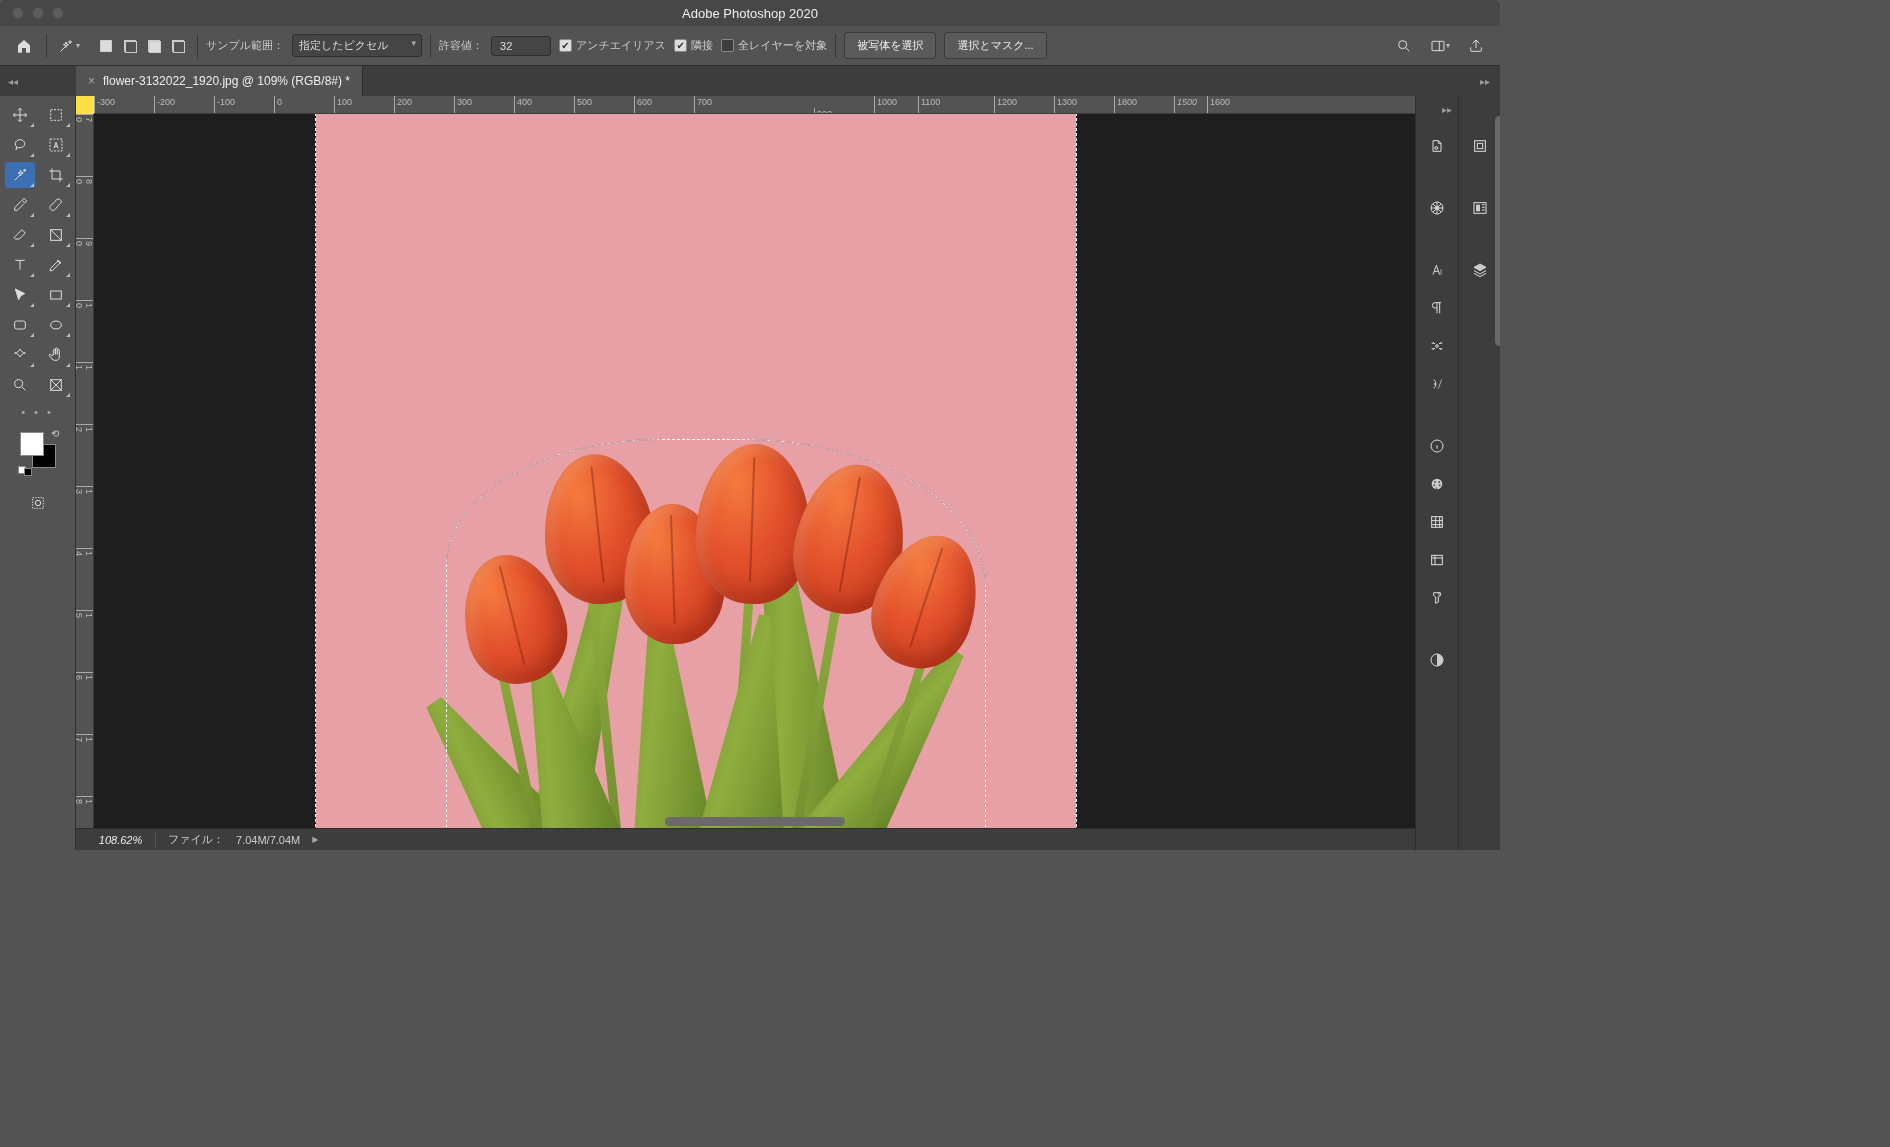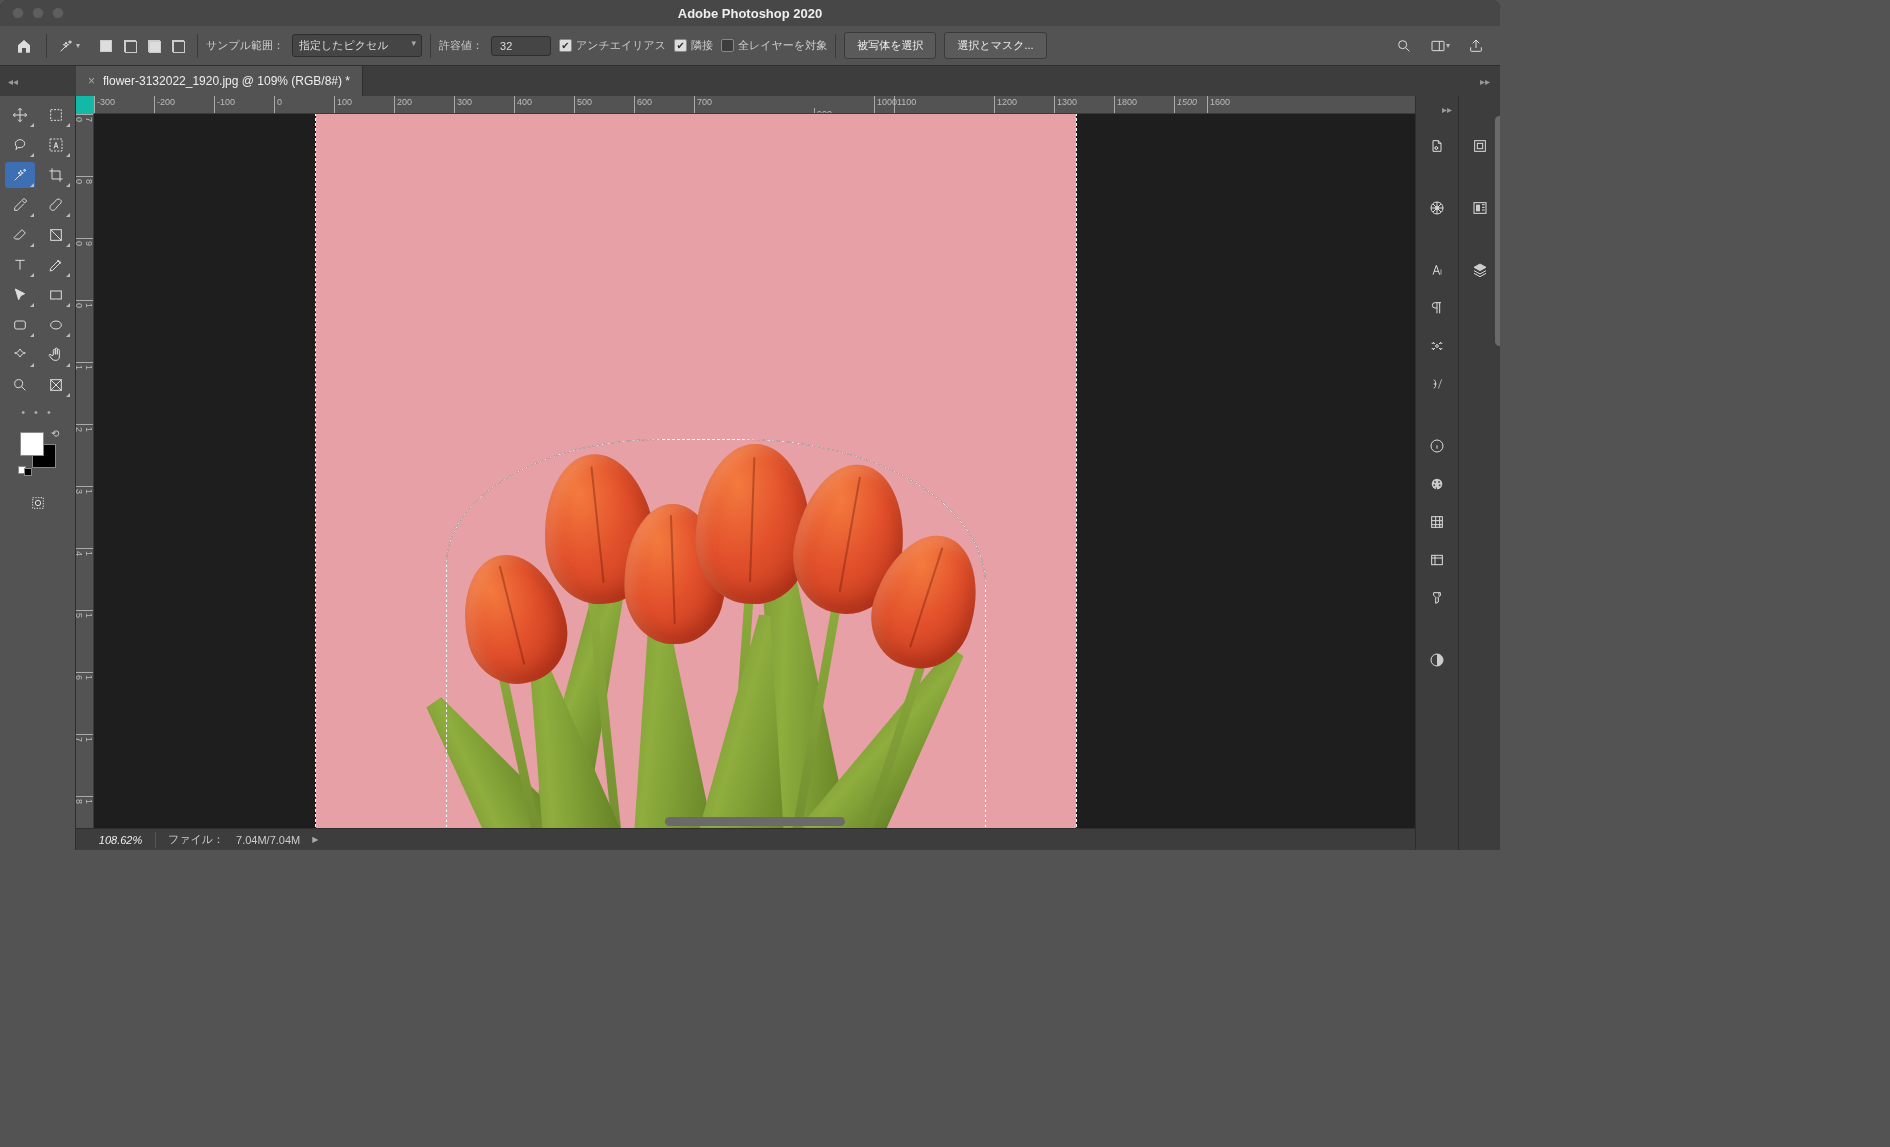--- a/index.html
+++ b/index.html
@@ -3,21 +3,21 @@
 <meta charset="utf-8">
 <style>
   * { margin: 0; padding: 0; box-sizing: border-box; font-family: -apple-system, "Helvetica Neue", Arial, sans-serif; }
   body { background: #535353; color: #ddd; font-size: 12px; overflow: hidden; }
   .app { width: 1500px; height: 850px; display: flex; flex-direction: column; background: #323232; border-radius: 8px 8px 0 0; overflow: hidden; }
 
   
   .titlebar { height: 26px; background: #474747; display: flex; align-items: center; position: relative; }
   .traffic { display: flex; gap: 8px; padding-left: 12px; }
   .dot { width: 12px; height: 12px; border-radius: 50%; background: #5e5e5e; border: 1px solid #4a4a4a; }
-  .title { position: absolute; left: 50%; transform: translateX(-50%); color: #eee; font-size: 13px; font-weight: 700; }
+  .title { position: absolute; left: 50%; transform: translateX(-50%); color: #eee; font-size: 13px; font-weight: 400; }
 
   
   .optbar { height: 40px; background: #535353; display: flex; align-items: center; padding: 0 10px; gap: 8px; border-bottom: 1px solid #2e2e2e; }
   .ico-btn { width: 28px; height: 28px; display: flex; align-items: center; justify-content: center; color: #ddd; cursor: pointer; border-radius: 3px; }
   .ico-btn.wand { display:flex; align-items:center; gap:2px; }
   .ico-btn .chev { font-size:8px; color:#bbb; }
   .sel-mode { display:flex; gap:2px; margin-left:4px; }
   .sel-mode .m { width:22px; height:22px; display:flex; align-items:center; justify-content:center; position:relative; cursor:pointer; }
   .sel-mode .sq { width:12px; height:12px; border:1px solid #ccc; background:#535353; }
   .sel-mode .sq.fill { background:#ddd; }
@@ -54,21 +54,21 @@
   .swatches { position:relative; width:40px; height:40px; margin-top:4px;}
   .swatches .fg { position:absolute; width:24px; height:24px; background:#fff; border:1px solid #888; left:2px; top:2px; z-index:2;}
   .swatches .bg { position:absolute; width:24px; height:24px; background:#000; border:1px solid #888; left:14px; top:14px;}
   .swatches .mini { position:absolute; left:0; bottom:-6px; display:flex;}
   .swatches .mini .a{width:8px;height:8px;background:#fff;border:1px solid #888;}
   .swatches .mini .b{width:8px;height:8px;background:#000;border:1px solid #888;margin-left:-2px;margin-top:2px;}
   .swatches .arr { position:absolute; right:-2px; top:-2px; font-size:10px; color:#ccc;}
   .qmask { margin-top:18px; }
 
   
-  .canvaswrap { flex:1; display:flex; flex-direction:column; background:#14b8a6; min-width:0;}
+  .canvaswrap { flex:1; display:flex; flex-direction:column; background:#fde047; min-width:0;}
   .ruler-h { height:18px; background:#535353; border-bottom:1px solid #3a3a3a; position:relative; overflow:hidden; margin-left:18px;}
   .ruler-h .tick { position:absolute; top:0; height:18px; border-left:1px solid #aaa; color:#bbb; font-size:9px; padding-left:2px; padding-top:1px;}
   .stage-row { flex:1; display:flex; min-height:0;}
   .ruler-v { width:18px; background:#535353; border-right:1px solid #3a3a3a; position:relative; overflow:hidden;}
   .ruler-v .tick { position:absolute; left:0; width:18px; border-top:1px solid #aaa; color:#bbb; font-size:9px; writing-mode:vertical-rl; padding-top:2px; line-height:10px; text-align:left;}
   .stage { flex:1; background:#1e1e1e; position:relative; overflow:hidden;}
   .canvas { position:absolute; left:222px; top:0; width:760px; height:742px; background:#e6a0a6; }
   .ants { position:absolute; inset:-1px; border:1px dashed #fff; background:
      repeating-linear-gradient(45deg, transparent 0 4px, rgba(0,0,0,0) 4px 8px);
   }
@@ -349,21 +349,21 @@
           <div class="tick" style="left: 240px;">100</div>
           <div class="tick" style="left: 300px;">200</div>
           <div class="tick" style="left: 360px;">300</div>
           <div class="tick" style="left: 420px;">400</div>
           <div class="tick" style="left: 480px;">500</div>
           <div class="tick" style="left: 540px;">600</div>
           <div class="tick" style="left: 600px;">700</div>
           <div class="tick" style="left: 660px; margin-top: 33px;">800</div>
           <div class="tick" style="left: 720px; margin-top: 12px;">900</div>
           <div class="tick" style="left: 780px;">1000</div>
-          <div class="tick" style="left: 800px;">1100</div>
+          <div class="tick" style="left: 824px;">1100</div>
           <div class="tick" style="left: 900px;">1200</div>
           <div class="tick" style="left: 960px;">1300</div>
           <div class="tick" style="left: 1020px;">1800</div>
           <div class="tick" style="left: 1080px; font-style: italic;">1500</div>
           <div class="tick" style="left: 1113px;">1600</div>
         </div>
       <div class="stage-row">
         <div class="ruler-v" id="rulerV">
             <div class="tick" style="top: 0px;">7<br>0<br>0</div>
             <div class="tick" style="top: 62px;">8<br>0<br>0</div>

